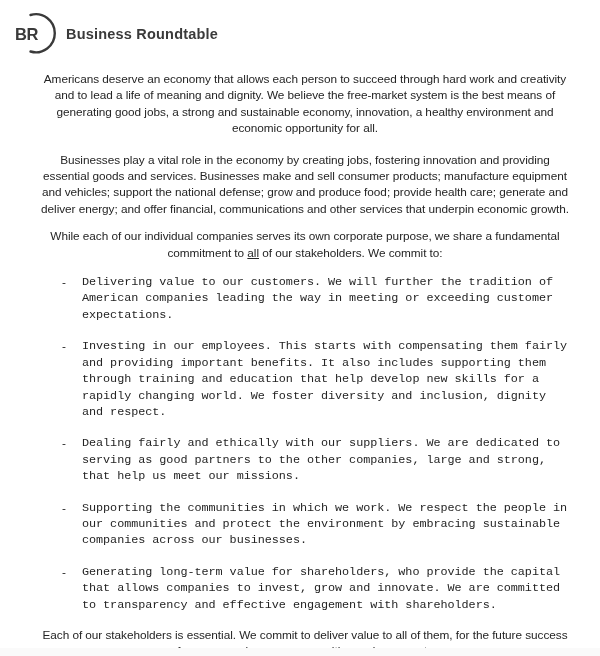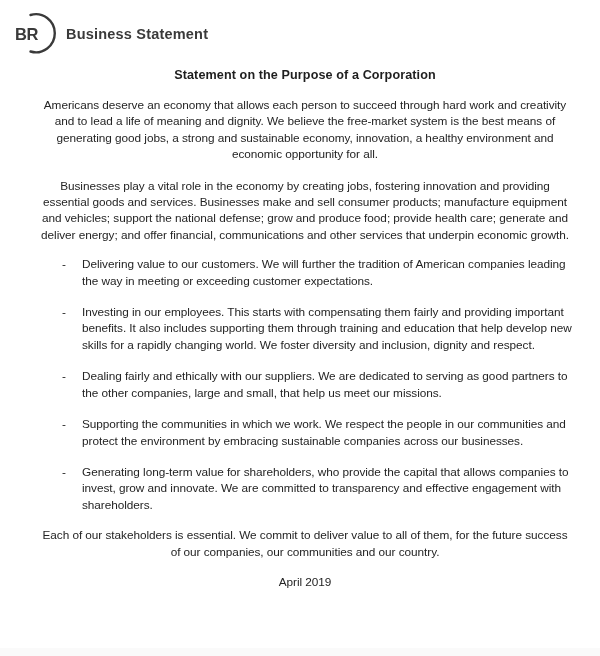--- a/index.html
+++ b/index.html
@@ -73,21 +73,21 @@
     line-height: 16.4px;
     letter-spacing: -0.05px;
     color: #242424;
     margin-bottom: 15px;
   }
   .bullet-item:last-child { margin-bottom: 0; }
   .bullet-marker {
     flex: 0 0 20px;
     text-align: left;
   }
-  .bullet-text { flex: 1 1 auto; }
+  .bullet-text { flex: 1 1 auto; font-family: Liberation Mono, monospace; }
   .closing { margin-top: 14px; }
   .doc-date { margin-top: 14px; }
   
   .bottom-edge {
     position: absolute;
     left: 0; bottom: 0;
     width: 600px; height: 8px;
     background: #fafafa;
   }
 </style>
@@ -96,42 +96,42 @@
 
 <div class="page">
 
   <div class="header">
     <div class="logo-mark">
       <svg width="46" height="46" viewBox="0 0 46 46">
         <path d="M 17.5 5 A 19 19 0 1 1 17.5 41.5" fill="none" stroke="#3a3a3a" stroke-width="2.4" stroke-linecap="round"></path>
         <text x="2" y="29.5" font-family="Liberation Sans, sans-serif" font-size="16.5" font-weight="600" letter-spacing="-0.5" fill="#3a3a3a">BR</text>
       </svg>
     </div>
-    <div class="brand-name">Business Statement</div>
+    <div class="brand-name">Business Roundtable</div>
   </div>
 
-  <h1 class="doc-title">Statement on the Purpose of a Corporation</h1>
 
   <p class="para">Americans deserve an economy that allows each person to succeed through hard work and creativity and to lead a life of meaning and dignity. We believe the free-market system is the best means of generating good jobs, a strong and sustainable economy, innovation, a healthy environment and economic opportunity for all.</p>
 
   <p class="para">Businesses play a vital role in the economy by creating jobs, fostering innovation and providing essential goods and services. Businesses make and sell consumer products; manufacture equipment and vehicles; support the national defense; grow and produce food; provide health care; generate and deliver energy; and offer financial, communications and other services that underpin economic growth.</p>
 
+  <p class="para para-commit"><span>While each of our individual companies serves its own corporate purpose, we share a fundamental commitment to </span><span class="underlined">all</span><span> of our stakeholders. We commit to:</span></p>
 
   <ul class="bullet-list">
     <li class="bullet-item">
       <span class="bullet-marker">-</span>
       <span class="bullet-text">Delivering value to our customers. We will further the tradition of American companies leading the way in meeting or exceeding customer expectations.</span>
     </li>
     <li class="bullet-item">
       <span class="bullet-marker">-</span>
       <span class="bullet-text">Investing in our employees. This starts with compensating them fairly and providing important benefits. It also includes supporting them through training and education that help develop new skills for a rapidly changing world. We foster diversity and inclusion, dignity and respect.</span>
     </li>
     <li class="bullet-item">
       <span class="bullet-marker">-</span>
-      <span class="bullet-text">Dealing fairly and ethically with our suppliers. We are dedicated to serving as good partners to the other companies, large and small, that help us meet our missions.</span>
+      <span class="bullet-text">Dealing fairly and ethically with our suppliers. We are dedicated to serving as good partners to the other companies, large and strong, that help us meet our missions.</span>
     </li>
     <li class="bullet-item">
       <span class="bullet-marker">-</span>
       <span class="bullet-text">Supporting the communities in which we work. We respect the people in our communities and protect the environment by embracing sustainable companies across our businesses.</span>
     </li>
     <li class="bullet-item">
       <span class="bullet-marker">-</span>
       <span class="bullet-text">Generating long-term value for shareholders, who provide the capital that allows companies to invest, grow and innovate. We are committed to transparency and effective engagement with shareholders.</span>
     </li>
   </ul>

